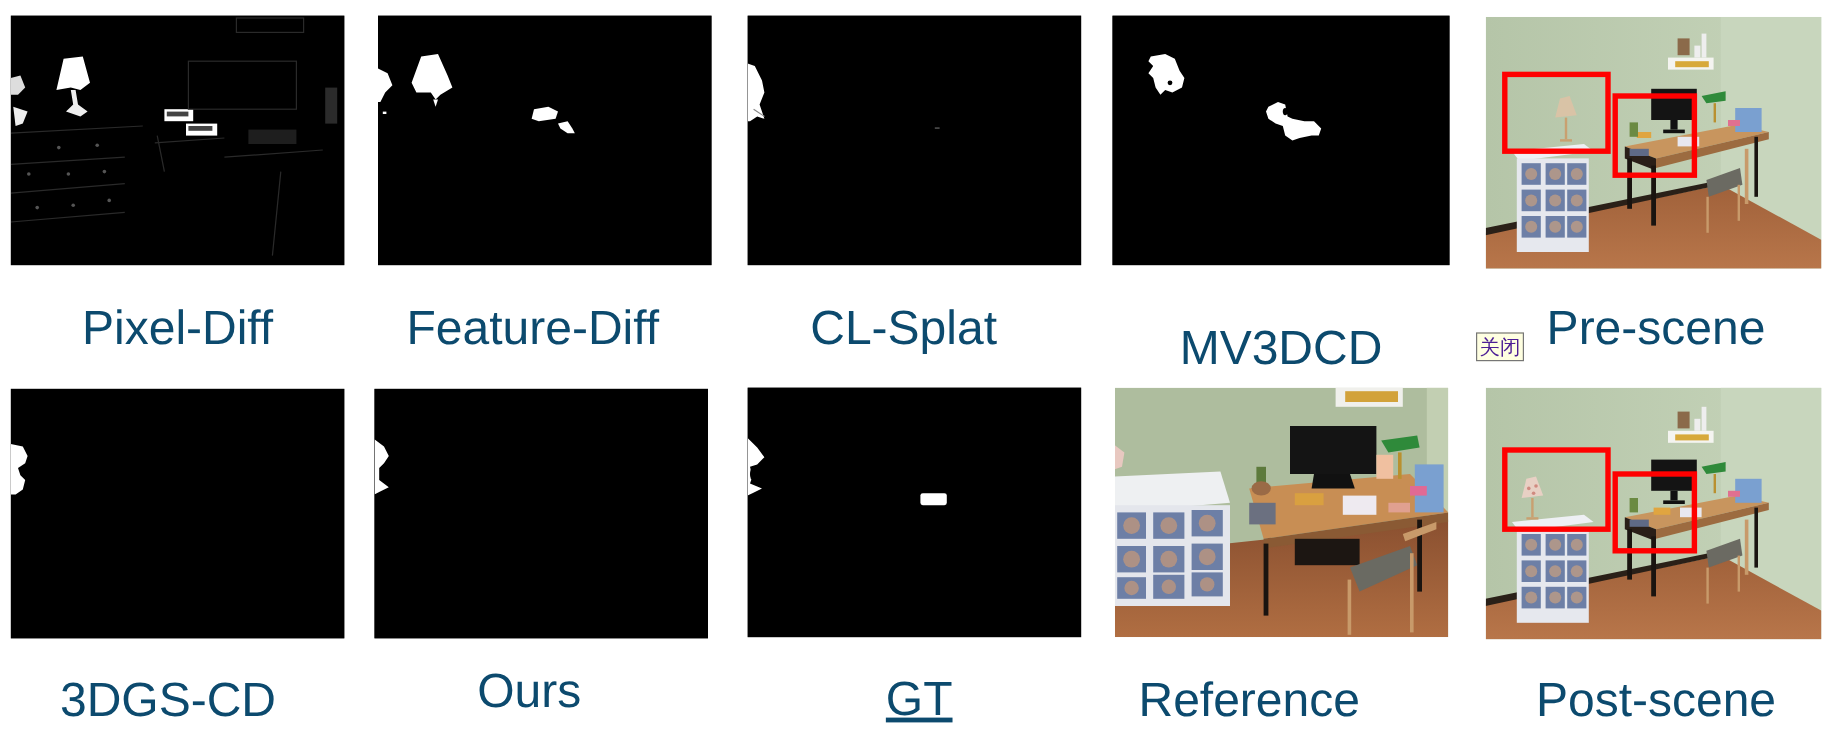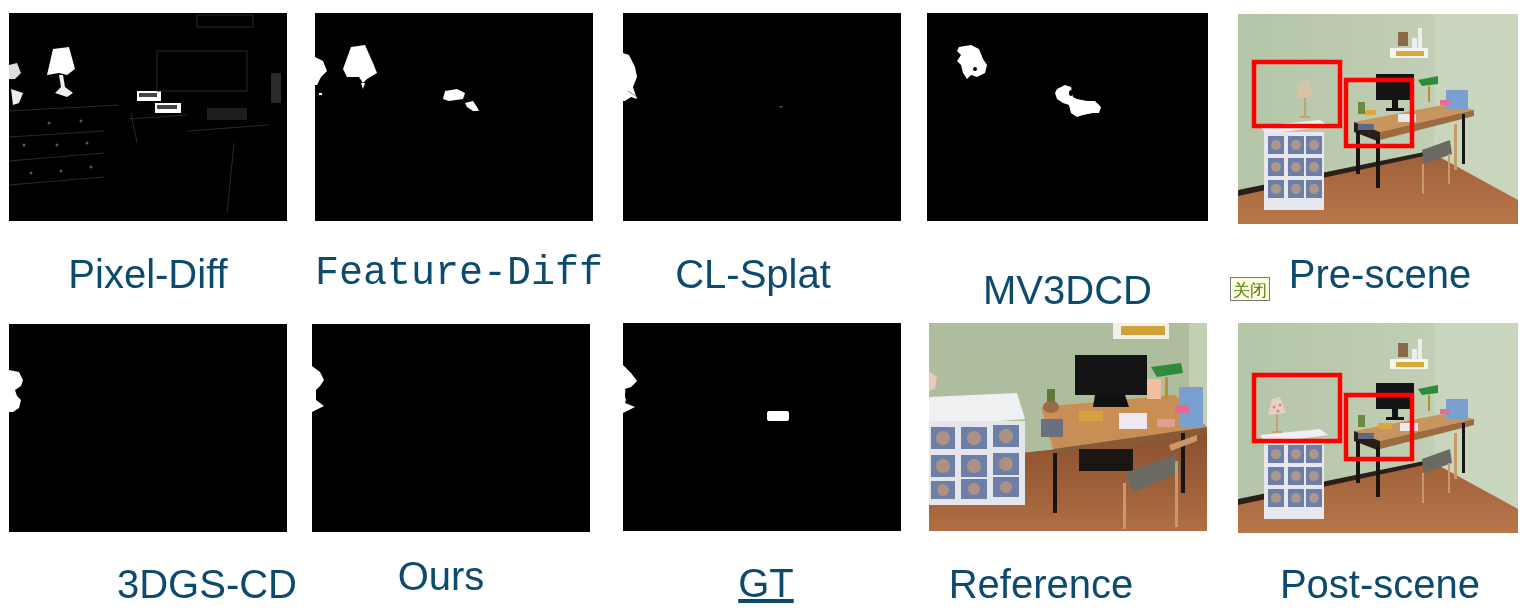--- a/index.html
+++ b/index.html
@@ -1,20 +1,20 @@
 <!DOCTYPE html>
 <html><head>
 <meta charset="utf-8">
 <style>
   html, body { margin: 0; padding: 0; background: #ffffff; }
   body { width: 1528px; height: 616px; position: relative; overflow: hidden; font-family: "Liberation Sans", "DejaVu Sans", sans-serif; }
   .panel { position: absolute; overflow: hidden; }
   .panel svg { display: block; width: 100%; height: 100%; }
   .label { position: absolute; font-size: 40px; color: #0c4a6e; text-align: center; white-space: nowrap; line-height: 1; font-family: "Liberation Sans", "DejaVu Sans", sans-serif; }
-  .tooltip-close { position: absolute; left: 1230px; top: 277px; width: 40px; height: 24px; background: #ffffe1; border: 1px solid #767676; font-size: 17px; line-height: 24px; text-align: center; color: #4d7c0f; font-family: "DejaVu Sans", sans-serif; box-sizing: border-box; }
+  .tooltip-close { position: absolute; left: 1230px; top: 277px; width: 40px; height: 24px; background: #ffffe1; border: 1px solid #767676; font-size: 17px; line-height: 24px; text-align: center; color: #4c1d95; font-family: "DejaVu Sans", sans-serif; box-sizing: border-box; }
 </style>
 </head>
 <body>
 
 <div class="panel" style="left:9px; top:13px; width:278px; height:208px; background:#000;">
   <svg viewBox="0 0 278 208" preserveAspectRatio="none">
     <rect width="278" height="208" fill="#000"></rect>
 
     <path d="M44,36 L60,34 L66,56 L58,62 L50,60 L38,62 Z" fill="#fff"></path>
     <path d="M50,62 L52,74 L46,80 L58,84 L64,80 L56,74 L54,62 Z" fill="#eee"></path>
@@ -58,21 +58,21 @@
   <svg viewBox="0 0 278 208" preserveAspectRatio="none">
     <rect width="278" height="208" fill="#000"></rect>
     <path d="M36,34 L50,32 L58,50 L62,60 L52,66 L48,70 L44,64 L32,64 L28,56 Z" fill="#fff"></path>
     <path d="M46,70 L48,76 L50,70 Z" fill="#fff"></path>
     <path d="M0,44 L8,48 L12,58 L6,64 L2,72 L0,72 Z" fill="#fff"></path>
     <rect x="4" y="80" width="3" height="2" fill="#fff"></rect>
     <path d="M130,78 L142,76 L150,80 L148,86 L134,88 L128,86 Z" fill="#fff"></path>
     <path d="M150,90 L158,88 L162,94 L164,98 L158,98 L152,94 Z" fill="#fff"></path>
   </svg>
 </div>
-<div class="label" style="left:315px; top:254px; width:258px;font-family:Liberation Mono, monospace;">Feature-Diff</div>
+<div class="label" style="left:315px; top:254px; width:258px;">Feature-Diff</div>
 
 <div class="panel" style="left:623px; top:13px; width:278px; height:208px; background:#000;">
   <svg viewBox="0 0 278 208" preserveAspectRatio="none">
     <rect width="278" height="208" fill="#000"></rect>
     <path d="M0,40 L6,42 L12,54 L14,64 L10,74 L14,86 L8,84 L2,88 L0,88 Z" fill="#fff"></path>
     <line x1="5" y1="78" x2="14" y2="84" stroke="#888" stroke-width="1"></line>
     <rect x="156" y="93" width="4" height="1.5" fill="#444"></rect>
   </svg>
 </div>
 <div class="label" style="left:623px; top:254px; width:260px;">CL-Splat</div>
@@ -172,21 +172,21 @@
 </div>
 <div class="tooltip-close">关闭</div>
 <div class="label" style="left:1282px; top:254px; width:196px;">Pre-scene</div>
 
 <div class="panel" style="left:9px; top:324px; width:278px; height:208px; background:#000;">
   <svg viewBox="0 0 278 208" preserveAspectRatio="none">
     <rect width="278" height="208" fill="#000"></rect>
     <path d="M0,46 L10,48 L14,56 L12,62 L6,66 L8,72 L12,76 L10,84 L4,88 L0,88 Z" fill="#fff"></path>
   </svg>
 </div>
-<div class="label" style="left:19px; top:564px; width:278px;text-align:right;">3DGS-CD</div>
+<div class="label" style="left:1px; top:564px; width:278px;">3DGS-CD</div>
 
 <div class="panel" style="left:312px; top:324px; width:278px; height:208px; background:#000;">
   <svg viewBox="0 0 278 208" preserveAspectRatio="none">
     <rect width="278" height="208" fill="#000"></rect>
     <path d="M0,42 L8,48 L12,56 L8,62 L4,66 L4,76 L12,82 L4,86 L0,88 Z" fill="#fff"></path>
   </svg>
 </div>
 <div class="label" style="left:312px; top:556px; width:258px;">Ours</div>
 
 <div class="panel" style="left:623px; top:323px; width:278px; height:208px; background:#000;">

